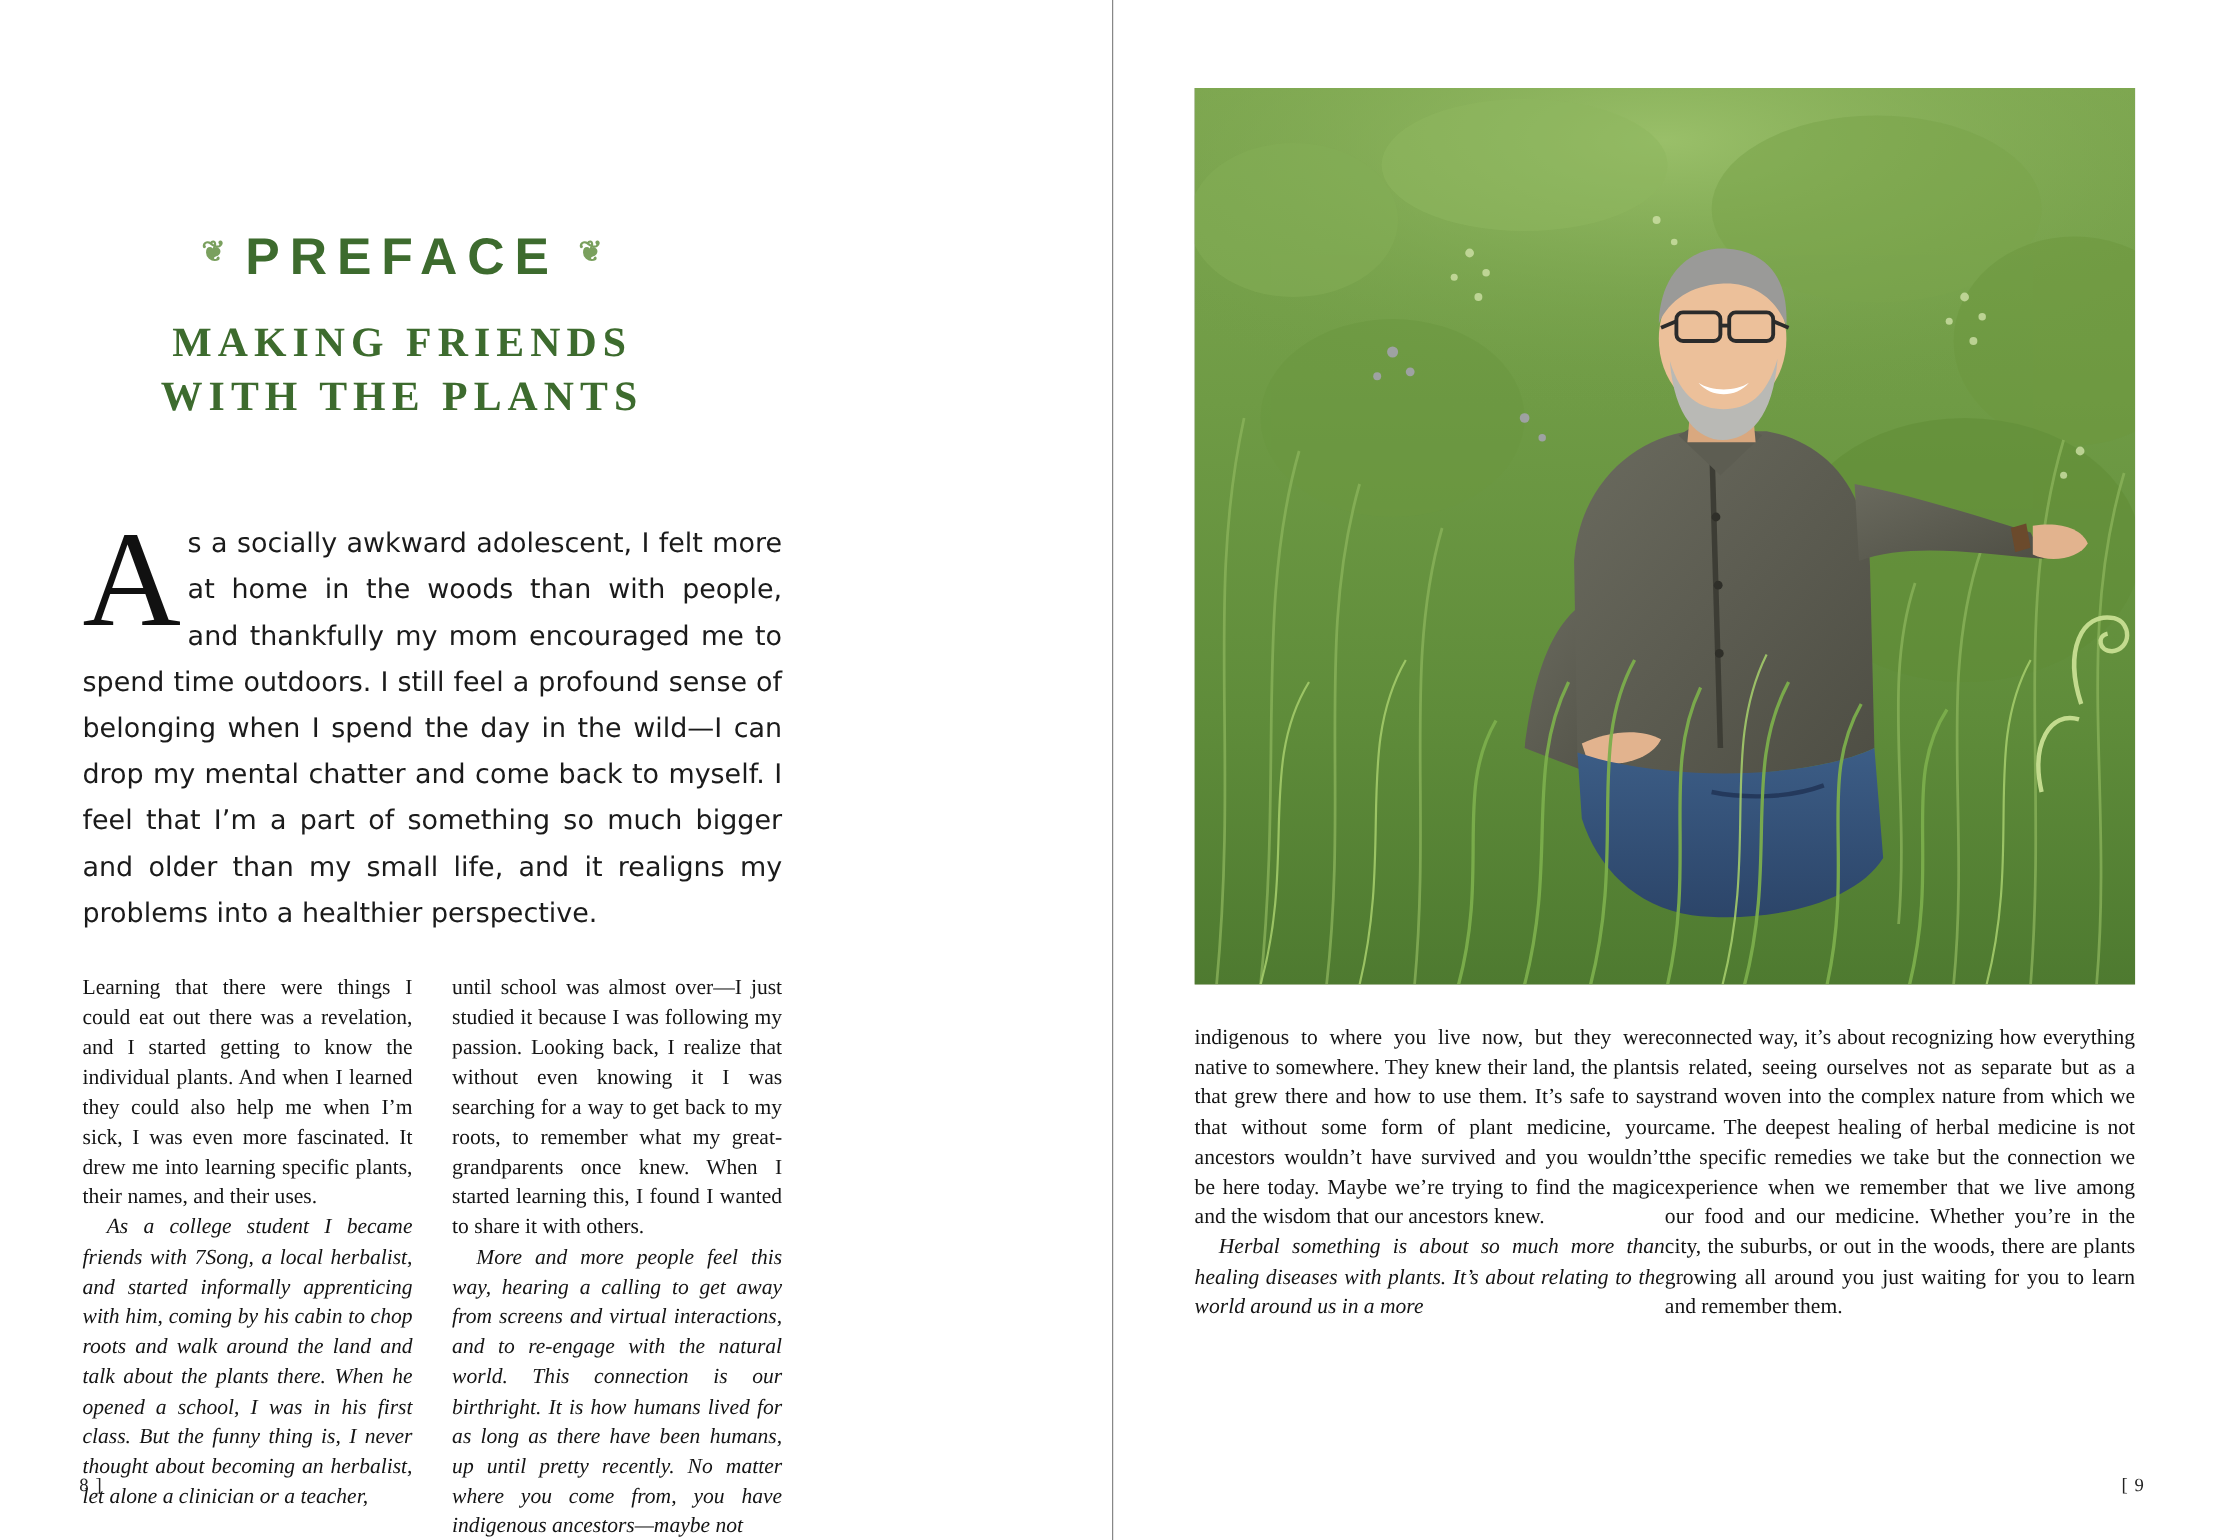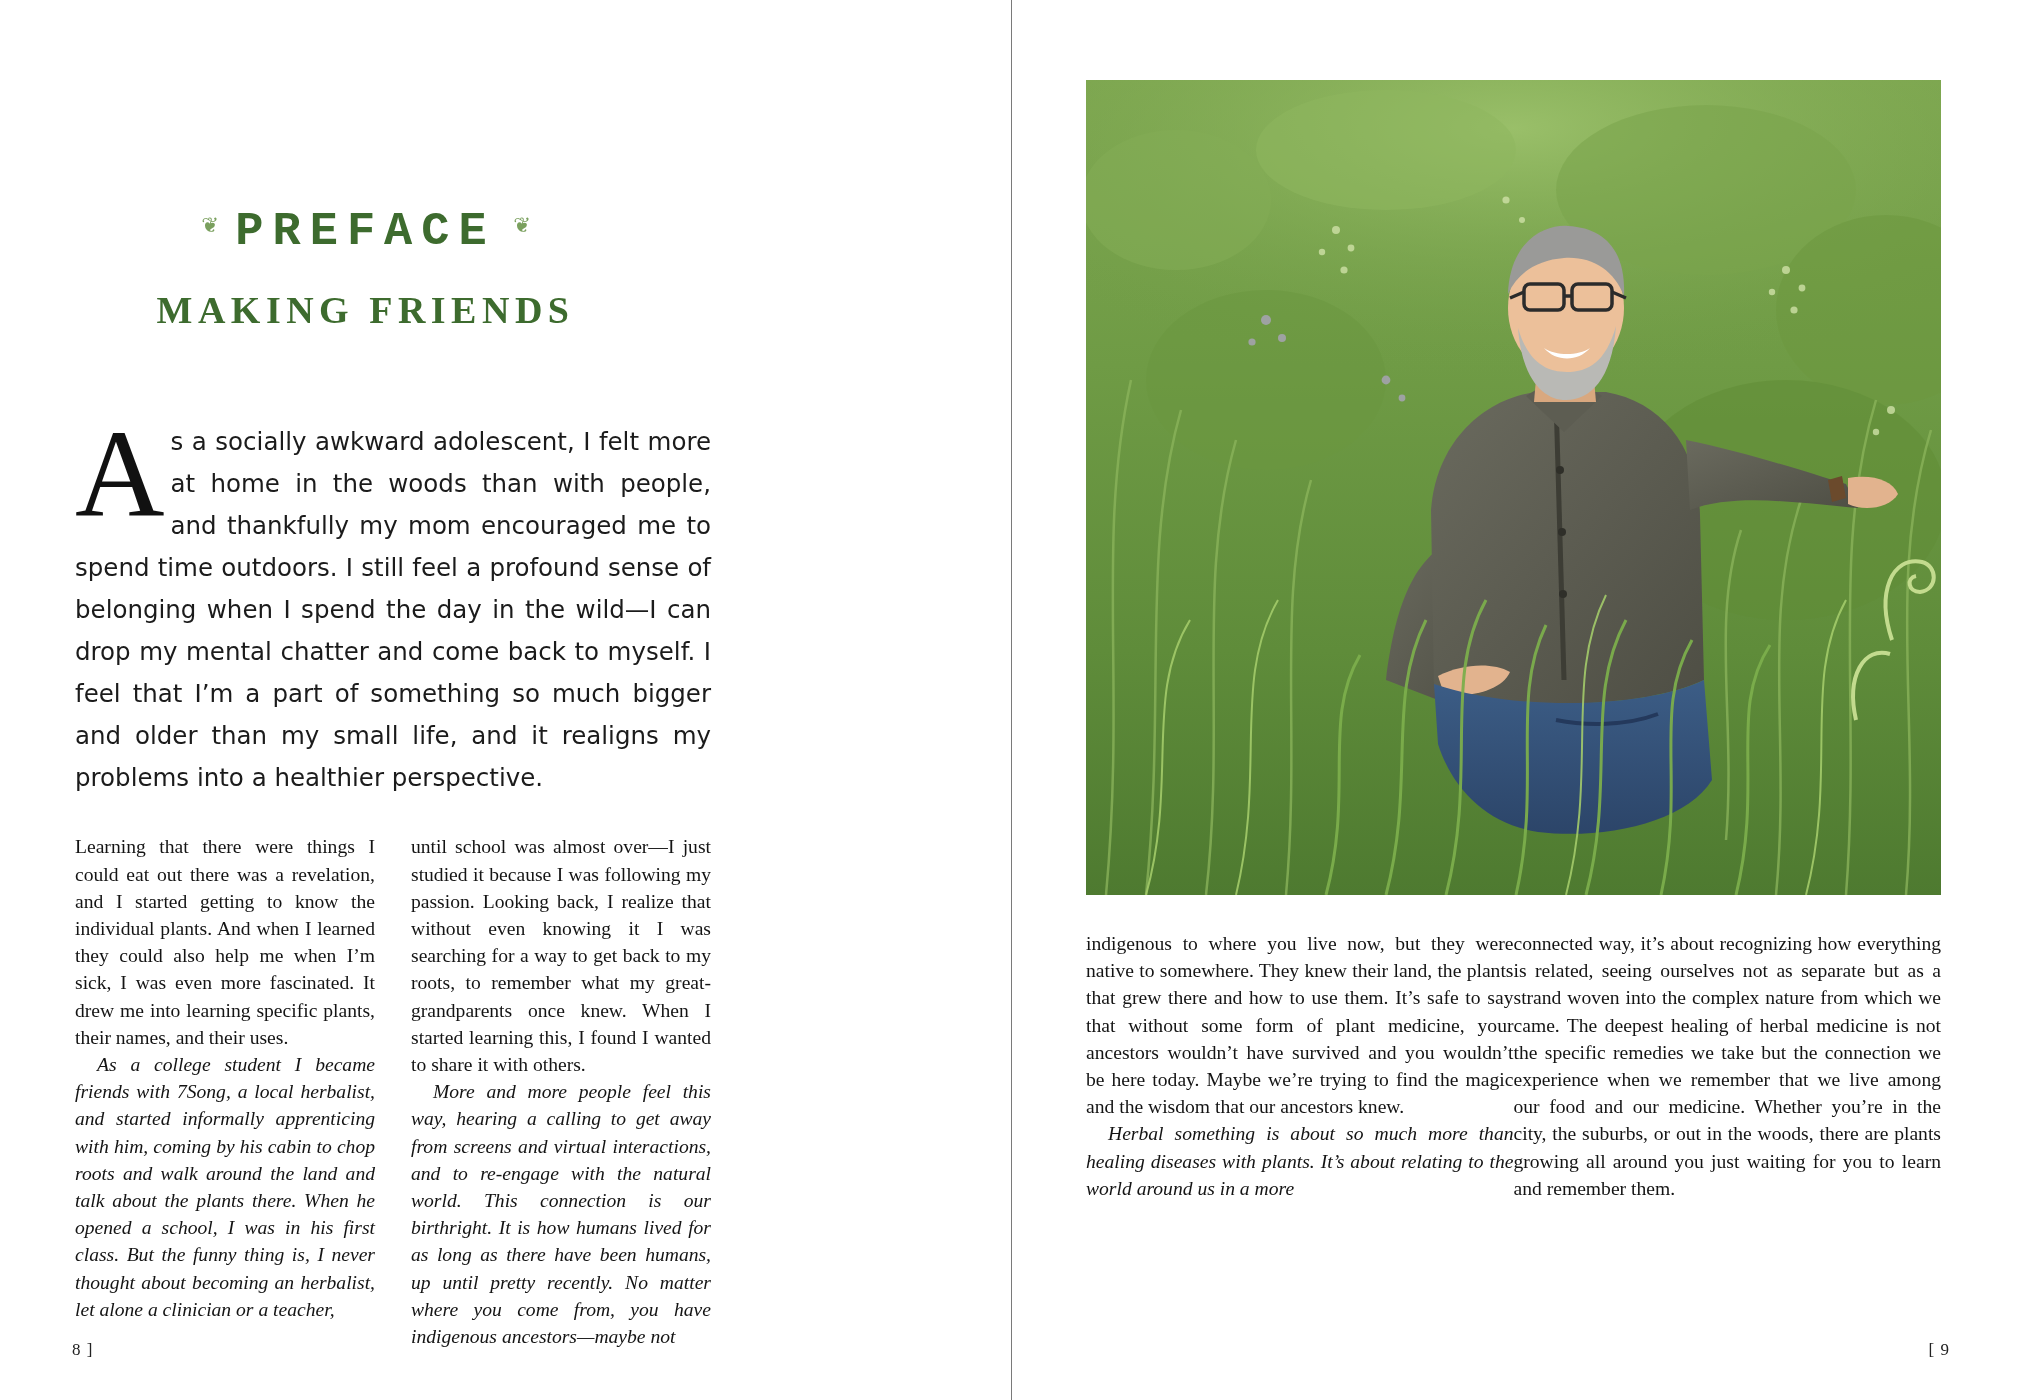--- a/index.html
+++ b/index.html
@@ -43,21 +43,21 @@
   }
 
   
   .preface-head {
     margin-top: 205px;
     text-align: center;
     padding-left: 40px;
     padding-right: 320px;
   }
   .preface-title {
-    font-family: Liberation Mono, monospace;
+    font-family: Liberation Sans, sans-serif;
     font-weight: bold;
     font-size: 47px;
     letter-spacing: 9px;
     color: #3d6b2e;
     display: inline-block;
     position: relative;
   }
   .orn {
     color: #7aa05e;
     font-size: 26px;
@@ -161,20 +161,21 @@
 <div class="spread">
 
   <div class="page page-left">
 
     <div class="preface-head">
       <div class="preface-title">
         <span class="orn">❦</span><span>PREFACE</span><span class="orn">❦</span>
       </div>
       <div class="preface-sub">
         <div>MAKING FRIENDS</div>
+        <div>WITH THE PLANTS</div>
       </div>
     </div>
 
     <div class="intro-wrap">
       <p class="intro-para"><span class="dropcap">A</span><span>s a socially awkward adolescent, I felt more at home in the woods than with people, and thankfully my mom encouraged me to spend time outdoors. I still feel a profound sense of belonging when I spend the day in the wild—I can drop my mental chatter and come back to myself. I feel that I’m a part of something so much bigger and older than my small life, and it realigns my problems into a healthier perspective.</span></p>
     </div>
 
     <div class="cols">
       <div class="col">
         <p>Learning that there were things I could eat out there was a revelation, and I started getting to know the individual plants. And when I learned they could also help me when I’m sick, I was even more fascinated. It drew me into learning specific plants, their names, and their uses.</p>

